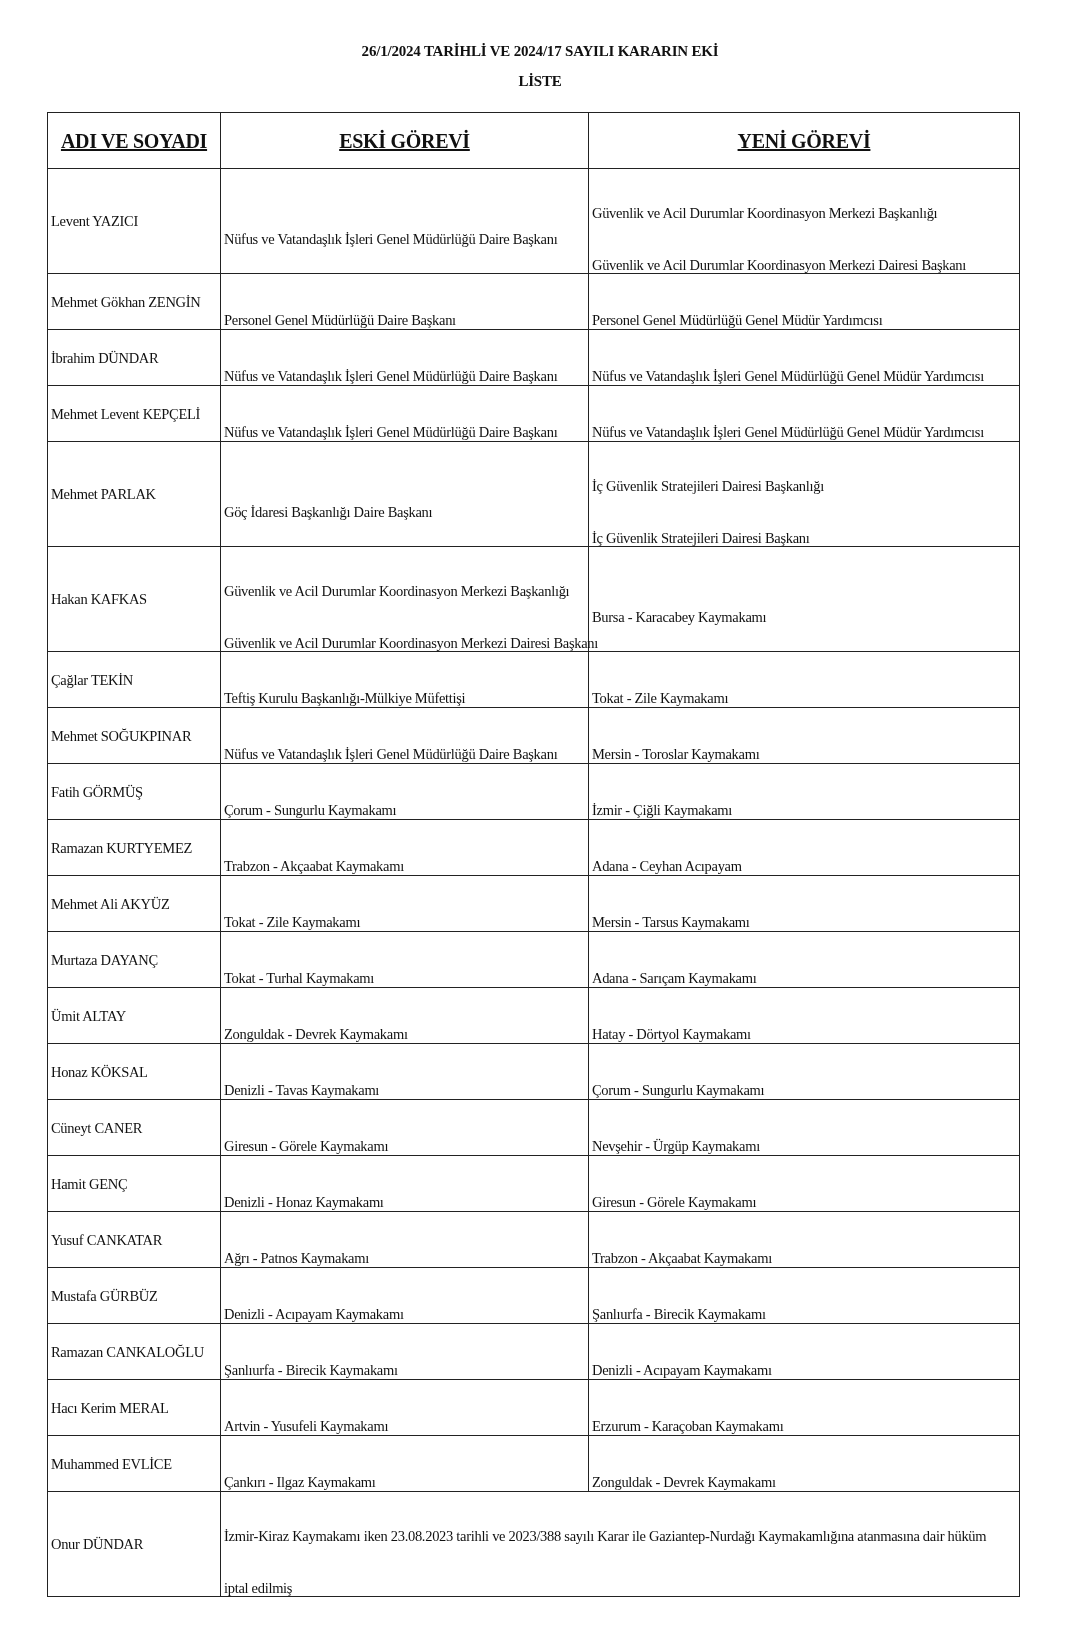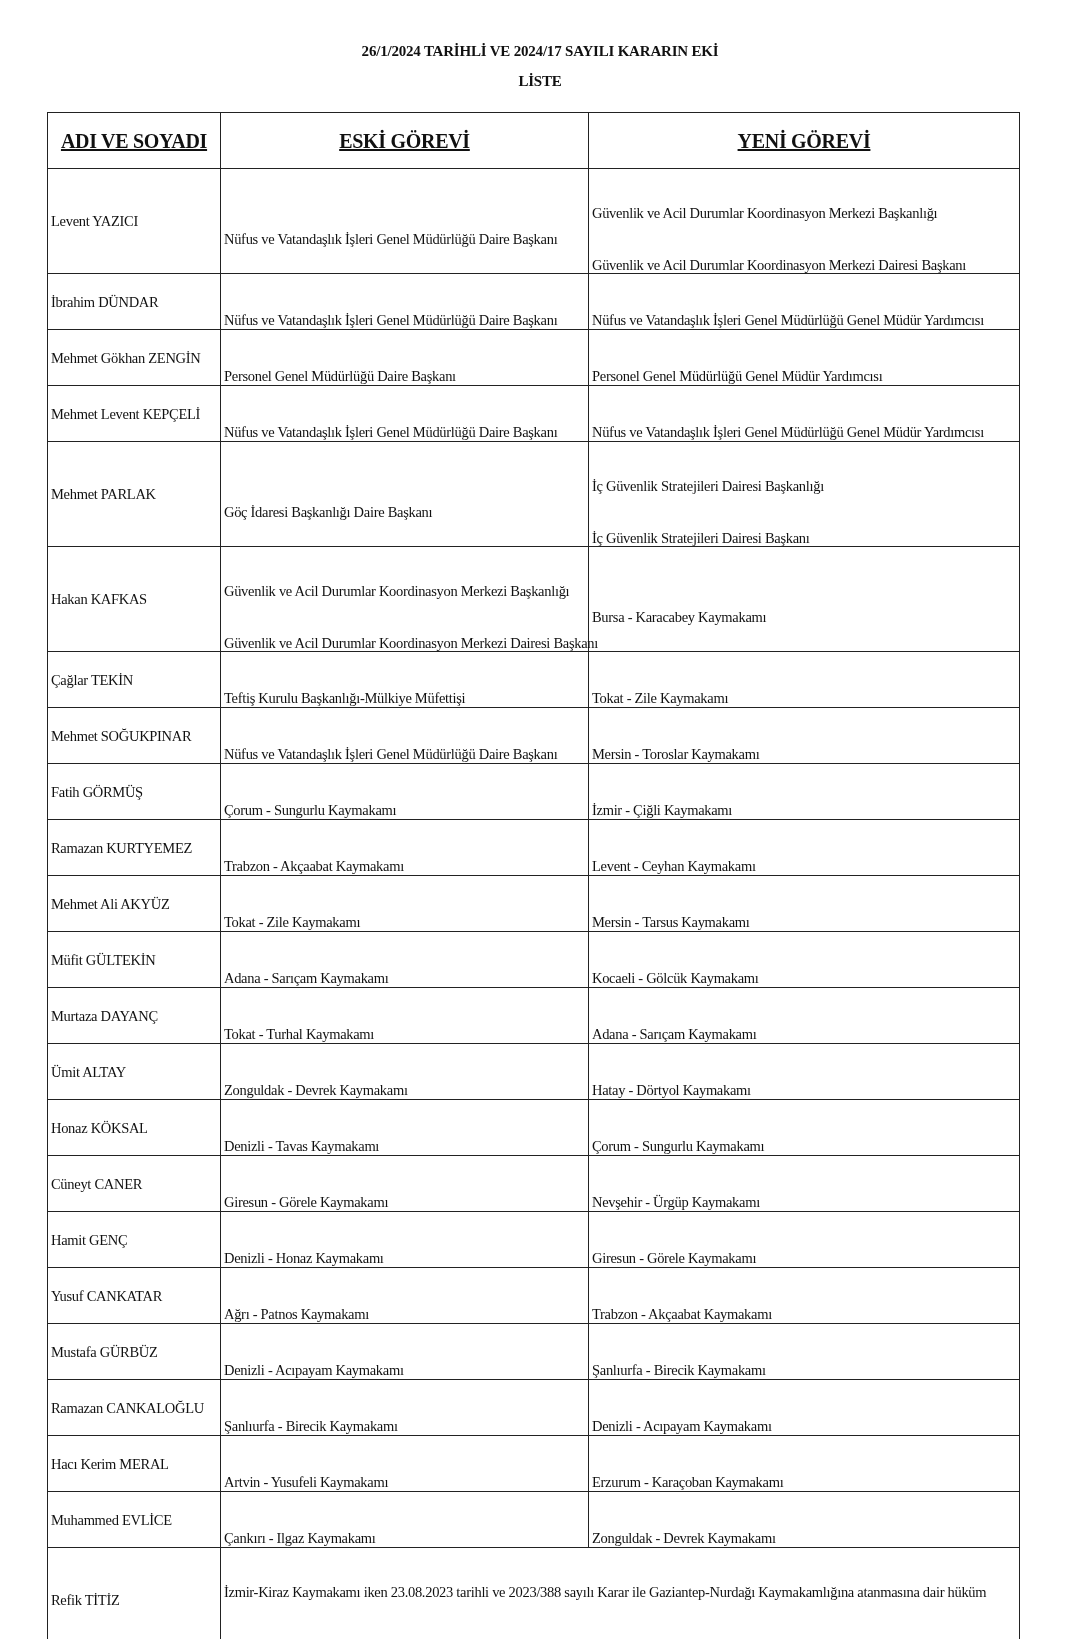--- a/index.html
+++ b/index.html
@@ -57,35 +57,35 @@
         <td>Levent YAZICI</td>
         <td>
           <span class="line">Nüfus ve Vatandaşlık İşleri Genel Müdürlüğü Daire Başkanı</span>
         </td>
         <td>
           <span class="line">Güvenlik ve Acil Durumlar Koordinasyon Merkezi Başkanlığı</span>
           <span class="line">Güvenlik ve Acil Durumlar Koordinasyon Merkezi Dairesi Başkanı</span>
         </td>
       </tr>
       <tr>
+        <td>Mehmet Gökhan ZENGİN</td>
+        <td>
+          <span class="line">Personel Genel Müdürlüğü Daire Başkanı</span>
+        </td>
+        <td>
+          <span class="line">Personel Genel Müdürlüğü Genel Müdür Yardımcısı</span>
+        </td>
+      </tr>
+      <tr>
         <td>İbrahim DÜNDAR</td>
         <td>
           <span class="line">Nüfus ve Vatandaşlık İşleri Genel Müdürlüğü Daire Başkanı</span>
         </td>
         <td>
           <span class="line">Nüfus ve Vatandaşlık İşleri Genel Müdürlüğü Genel Müdür Yardımcısı</span>
-        </td>
-      </tr>
-      <tr>
-        <td>Mehmet Gökhan ZENGİN</td>
-        <td>
-          <span class="line">Personel Genel Müdürlüğü Daire Başkanı</span>
-        </td>
-        <td>
-          <span class="line">Personel Genel Müdürlüğü Genel Müdür Yardımcısı</span>
         </td>
       </tr>
       <tr>
         <td>Mehmet Levent KEPÇELİ</td>
         <td>
           <span class="line">Nüfus ve Vatandaşlık İşleri Genel Müdürlüğü Daire Başkanı</span>
         </td>
         <td>
           <span class="line">Nüfus ve Vatandaşlık İşleri Genel Müdürlüğü Genel Müdür Yardımcısı</span>
         </td>
@@ -136,49 +136,40 @@
         <td>
           <span class="line">İzmir - Çiğli Kaymakamı</span>
         </td>
       </tr>
       <tr>
         <td>Ramazan KURTYEMEZ</td>
         <td>
           <span class="line">Trabzon - Akçaabat Kaymakamı</span>
         </td>
         <td>
-          <span class="line">Levent - Ceyhan Kaymakamı</span>
+          <span class="line">Adana - Ceyhan Acıpayam</span>
         </td>
       </tr>
       <tr>
         <td>Mehmet Ali AKYÜZ</td>
         <td>
           <span class="line">Tokat - Zile Kaymakamı</span>
         </td>
         <td>
           <span class="line">Mersin - Tarsus Kaymakamı</span>
         </td>
       </tr>
       <tr>
-        <td>Müfit GÜLTEKİN</td>
+        <td>Murtaza DAYANÇ</td>
+        <td>
+          <span class="line">Tokat - Turhal Kaymakamı</span>
+        </td>
         <td>
           <span class="line">Adana - Sarıçam Kaymakamı</span>
         </td>
-        <td>
-          <span class="line">Kocaeli - Gölcük Kaymakamı</span>
-        </td>
-      </tr>
-      <tr>
-        <td>Murtaza DAYANÇ</td>
-        <td>
-          <span class="line">Tokat - Turhal Kaymakamı</span>
-        </td>
-        <td>
-          <span class="line">Adana - Sarıçam Kaymakamı</span>
-        </td>
       </tr>
       <tr>
         <td>Ümit ALTAY</td>
         <td>
           <span class="line">Zonguldak - Devrek Kaymakamı</span>
         </td>
         <td>
           <span class="line">Hatay - Dörtyol Kaymakamı</span>
         </td>
       </tr>
@@ -248,20 +239,20 @@
       <tr>
         <td>Muhammed EVLİCE</td>
         <td>
           <span class="line">Çankırı - Ilgaz Kaymakamı</span>
         </td>
         <td>
           <span class="line">Zonguldak - Devrek Kaymakamı</span>
         </td>
       </tr>
       <tr class="last">
-      <td>Refik TİTİZ</td>
+      <td>Onur DÜNDAR</td>
       <td colspan="2">
         <span class="line">İzmir-Kiraz Kaymakamı iken 23.08.2023 tarihli ve 2023/388 sayılı Karar ile Gaziantep-Nurdağı Kaymakamlığına atanmasına dair hüküm</span>
         <span class="line">iptal edilmiş</span>
       </td>
     </tr>
   </tbody>
 </table>
 
 </body></html>

